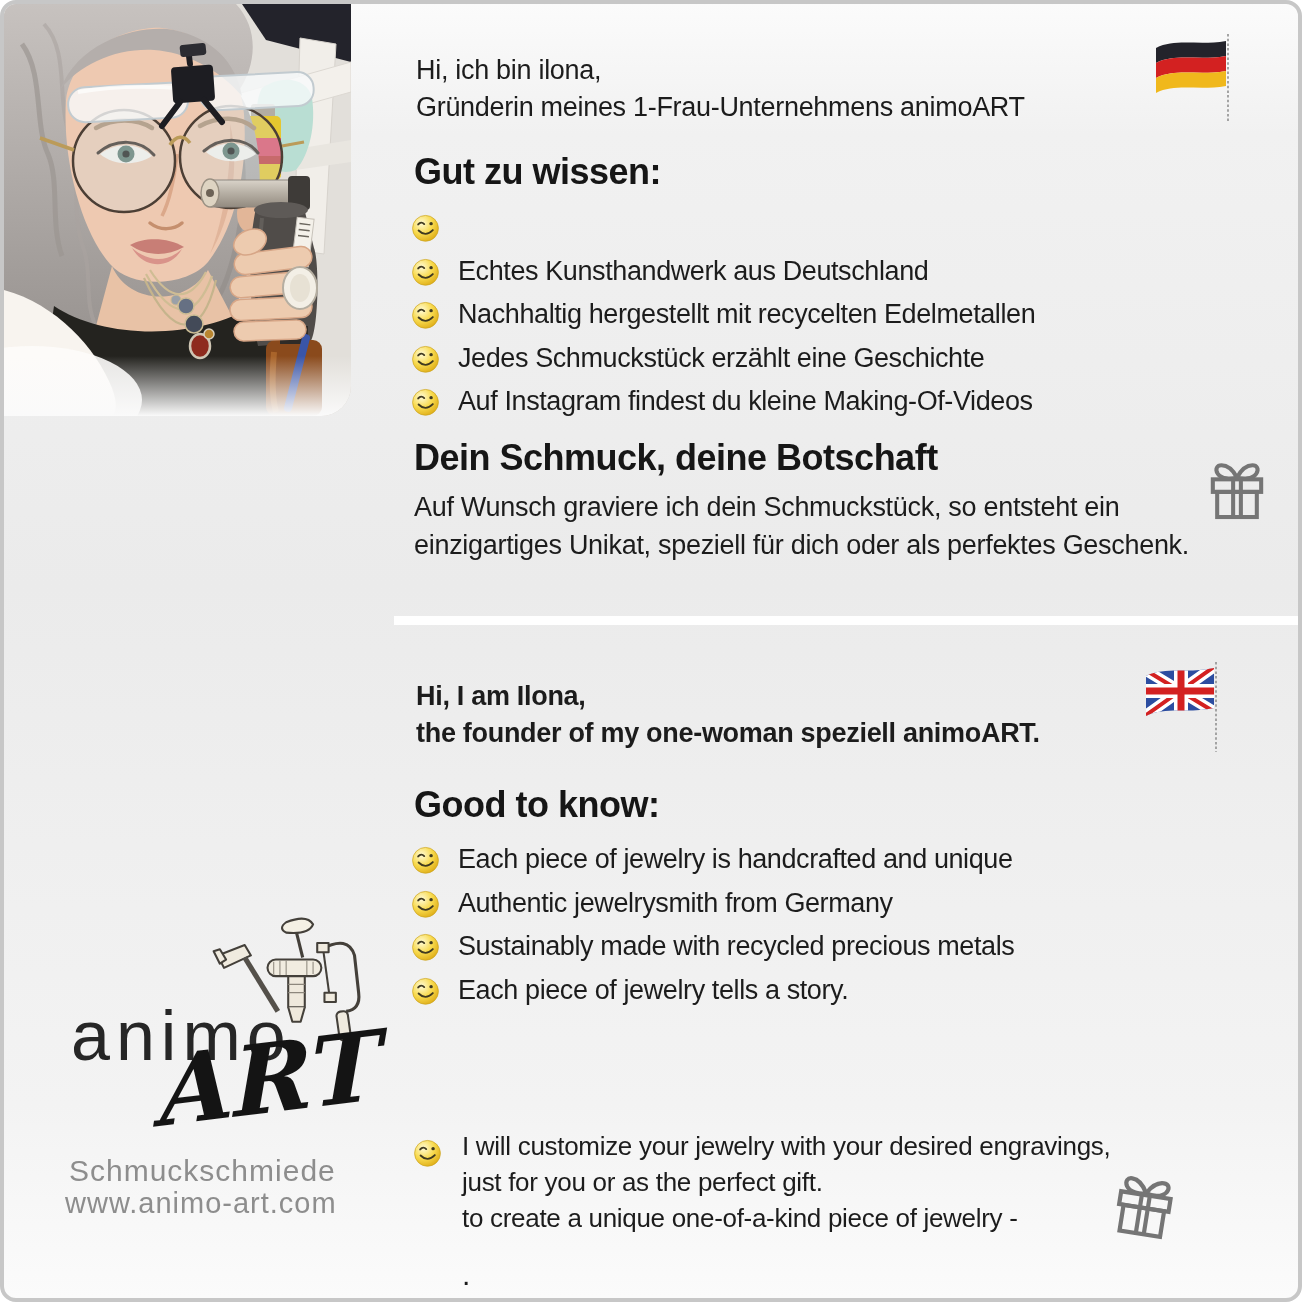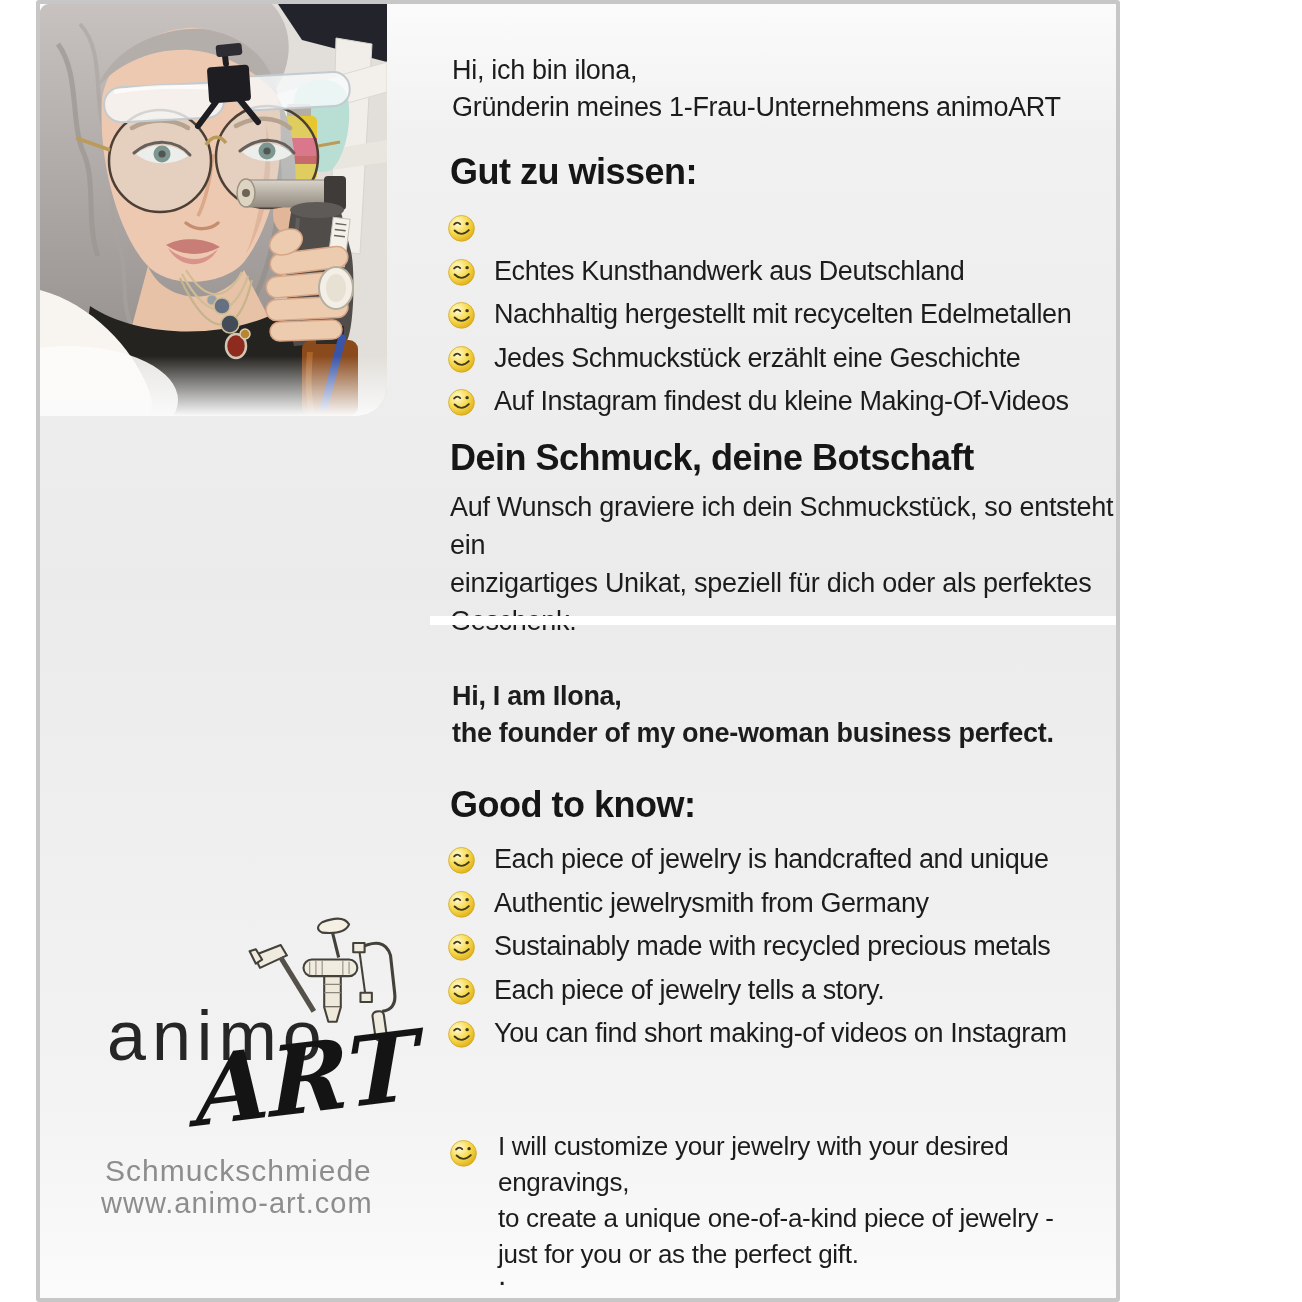--- a/index.html
+++ b/index.html
@@ -1,21 +1,21 @@
 <!DOCTYPE html>
 <html><head>
 <meta charset="utf-8">
 <style>
   html,body{margin:0;padding:0;background:#ffffff;}
   *{box-sizing:border-box;}
   #card{
-    position:relative;width:1084px;height:1302px;overflow:hidden;
-    border:4px solid #c7c7c7;border-radius:3px;
+    position:relative;width:1302px;height:1302px;overflow:hidden;
+    border:4px solid #c7c7c7;border-radius:16px;
     background:linear-gradient(180deg,#fbfbfb 0%,#f1f1f1 10%,#ebebeb 45%,#ededed 55%,#f3f3f3 85%,#fbfbfb 100%);
-    font-family:"Liberation Sans",sans-serif;color:#1c1c1c;margin-left:36px;
+    font-family:"Liberation Sans",sans-serif;color:#1c1c1c;
   }
   .abs{position:absolute;}
   .intro{font-size:27px;line-height:37px;letter-spacing:-0.3px;}
   .heading{font-size:36px;line-height:40px;letter-spacing:-0.5px;color:#161616;}
   .bullets{list-style:none;margin:0;padding:0;}
   .bullets li{display:flex;align-items:center;gap:17px;height:43.5px;}
   .bullets .btxt{font-size:27px;letter-spacing:-0.4px;white-space:nowrap;}
   .msg{font-size:26px;line-height:38px;letter-spacing:-0.3px;}
   .smiley{width:31px;height:31px;flex:0 0 31px;display:inline-block;}
   #photo{left:0;top:0;width:347px;height:412px;border-radius:9px 0 30px 0;overflow:hidden;}
@@ -251,21 +251,21 @@
         <line x1="26" y1="24" x2="26" y2="63"></line>
         <line x1="34" y1="24" x2="34" y2="63"></line>
       </g>
     </svg>
   </div>
 
   <div id="divider" class="abs"></div>
 
   <div id="intro-en" class="abs intro">
       <div>Hi, I am Ilona,</div>
-      <div>the founder of my one-woman business perfect.</div>
+      <div>the founder of my one-woman speziell animoART.</div>
     </div>
 
   <div id="flag-uk" class="abs">
     <svg width="92" height="100" viewBox="0 0 92 100">
       <defs>
         <clipPath id="ukClip">
             <path d="M6,20 C26,10 48,18 74,12 L74,52 C48,58 26,50 6,60 Z"></path>
           </clipPath>
       </defs>
       <line x1="76" y1="6" x2="76" y2="96" stroke="#9b9b9b" stroke-width="1.8" stroke-dasharray="2.5 2.2"></line>
@@ -321,47 +321,36 @@
       <span class="smiley">
         <svg viewBox="0 0 36 36" width="31" height="31">
           <circle cx="18" cy="19" r="15" fill="url(#sg)" stroke="#caa21a" stroke-width="0.8"></circle>
           <path d="M9.5,14.5 q3.5,-4 7,-0.5" stroke="#403a20" stroke-width="2.2" fill="none" stroke-linecap="round"></path>
           <circle cx="24.5" cy="13.5" r="2" fill="#403a20"></circle>
           <path d="M10,21.5 q8,8 16.5,-0.5" stroke="#403a20" stroke-width="2.2" fill="none" stroke-linecap="round"></path>
         </svg>
       </span>
       <span class="btxt">Each piece of jewelry tells a story.</span>
     </li>
-      <li>
-      <span class="smiley">
-        <svg viewBox="0 0 36 36" width="31" height="31">
-          <circle cx="18" cy="19" r="15" fill="url(#sg)" stroke="#caa21a" stroke-width="0.8"></circle>
-          <path d="M9.5,14.5 q3.5,-4 7,-0.5" stroke="#403a20" stroke-width="2.2" fill="none" stroke-linecap="round"></path>
-          <circle cx="24.5" cy="13.5" r="2" fill="#403a20"></circle>
-          <path d="M10,21.5 q8,8 16.5,-0.5" stroke="#403a20" stroke-width="2.2" fill="none" stroke-linecap="round"></path>
-        </svg>
-      </span>
-      <span class="btxt">You can find short making-of videos on Instagram</span>
-    </li>
     </ul>
 
 
   <span id="custom-smiley" class="abs smiley">
     <svg viewBox="0 0 36 36" width="31" height="31">
       <circle cx="18" cy="19" r="15" fill="url(#sg)" stroke="#caa21a" stroke-width="0.8"></circle>
       <path d="M9.5,14.5 q3.5,-4 7,-0.5" stroke="#403a20" stroke-width="2.2" fill="none" stroke-linecap="round"></path>
       <circle cx="24.5" cy="13.5" r="2" fill="#403a20"></circle>
       <path d="M10,21.5 q8,8 16.5,-0.5" stroke="#403a20" stroke-width="2.2" fill="none" stroke-linecap="round"></path>
     </svg>
   </span>
 
   <div id="msg-en" class="abs msg">
       <div>I will customize your jewelry with your desired engravings,</div>
+      <div>just for you or as the perfect gift.</div>
       <div>to create a unique one-of-a-kind piece of jewelry -</div>
-      <div>just for you or as the perfect gift.</div>
     </div>
 
   <div id="gift-2" class="abs">
     <svg width="60" height="70" viewBox="0 0 60 68">
       <g stroke="#757575" stroke-width="4.2" fill="none">
         <path d="M30,22 C20,4 4,8 10,18 C14,24 24,24 30,22 Z"></path>
         <path d="M30,22 C40,4 56,8 50,18 C46,24 36,24 30,22 Z"></path>
         <rect x="5" y="24" width="50" height="13"></rect>
         <rect x="9.5" y="37" width="41" height="26"></rect>
         <line x1="26" y1="24" x2="26" y2="63"></line>

